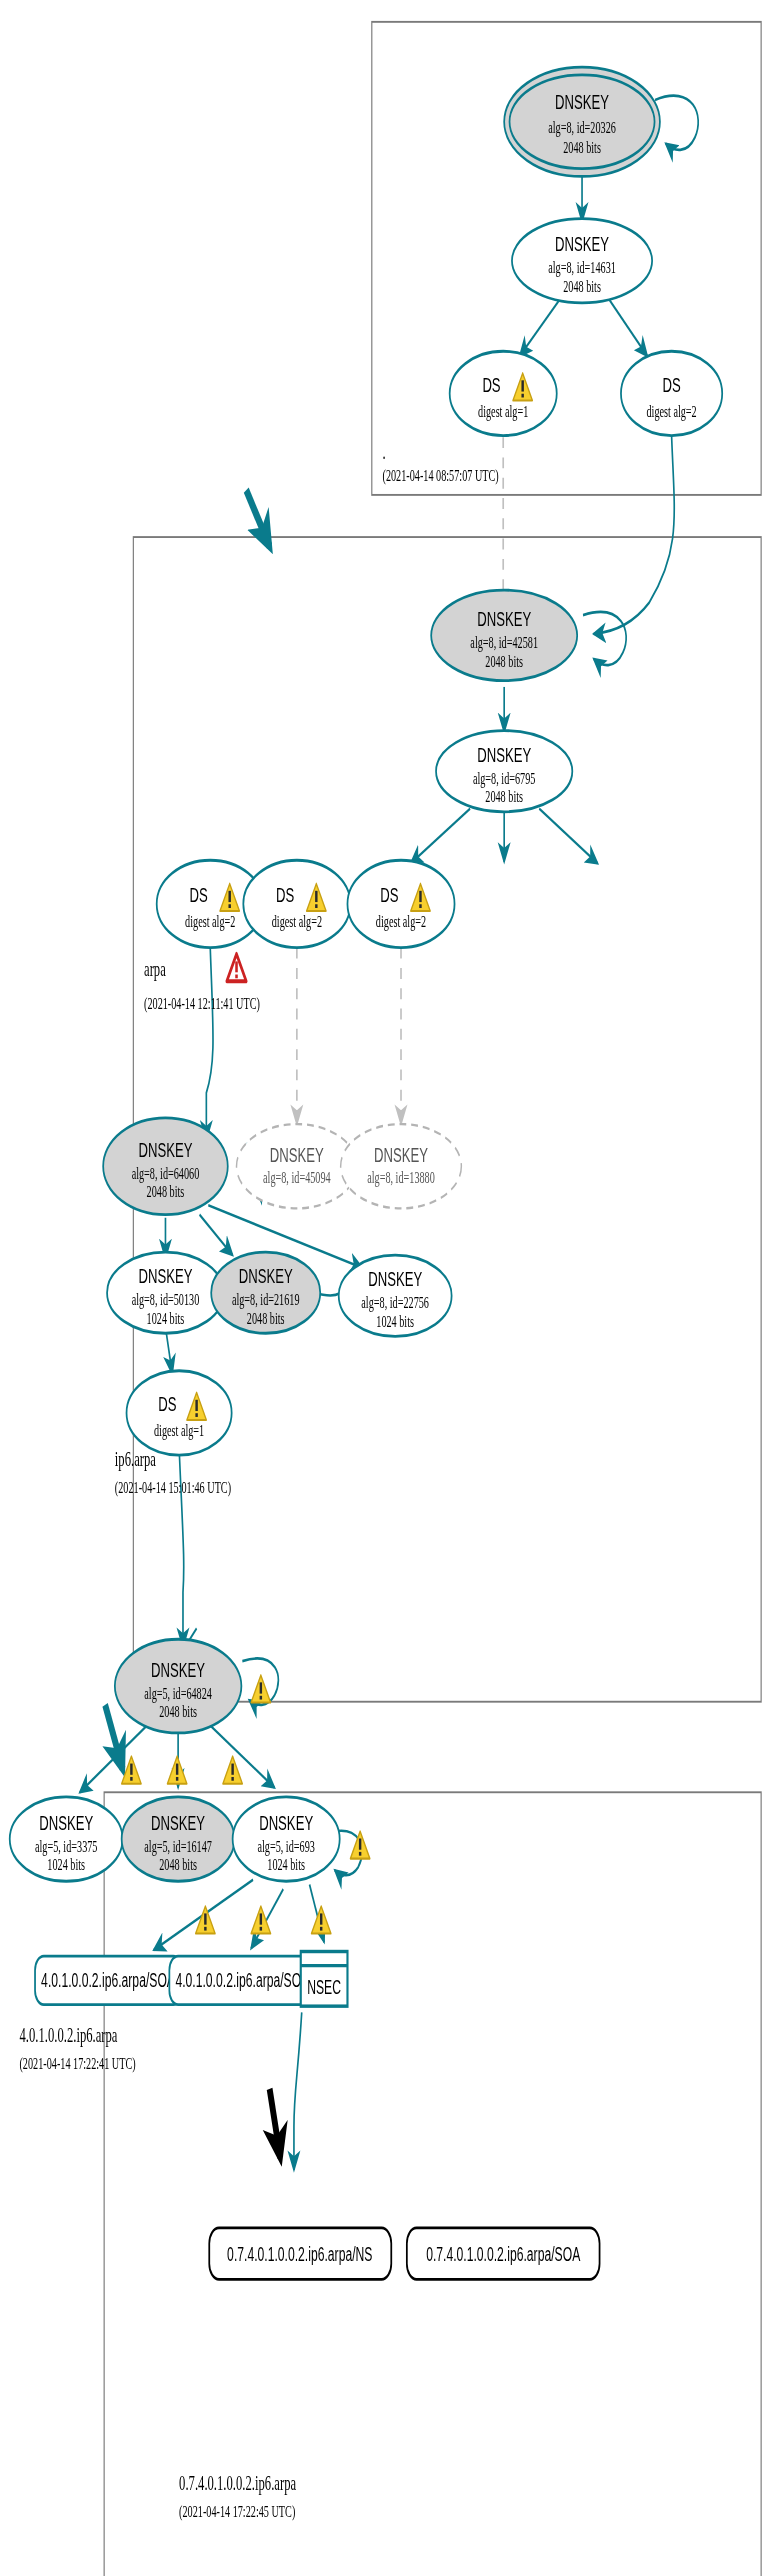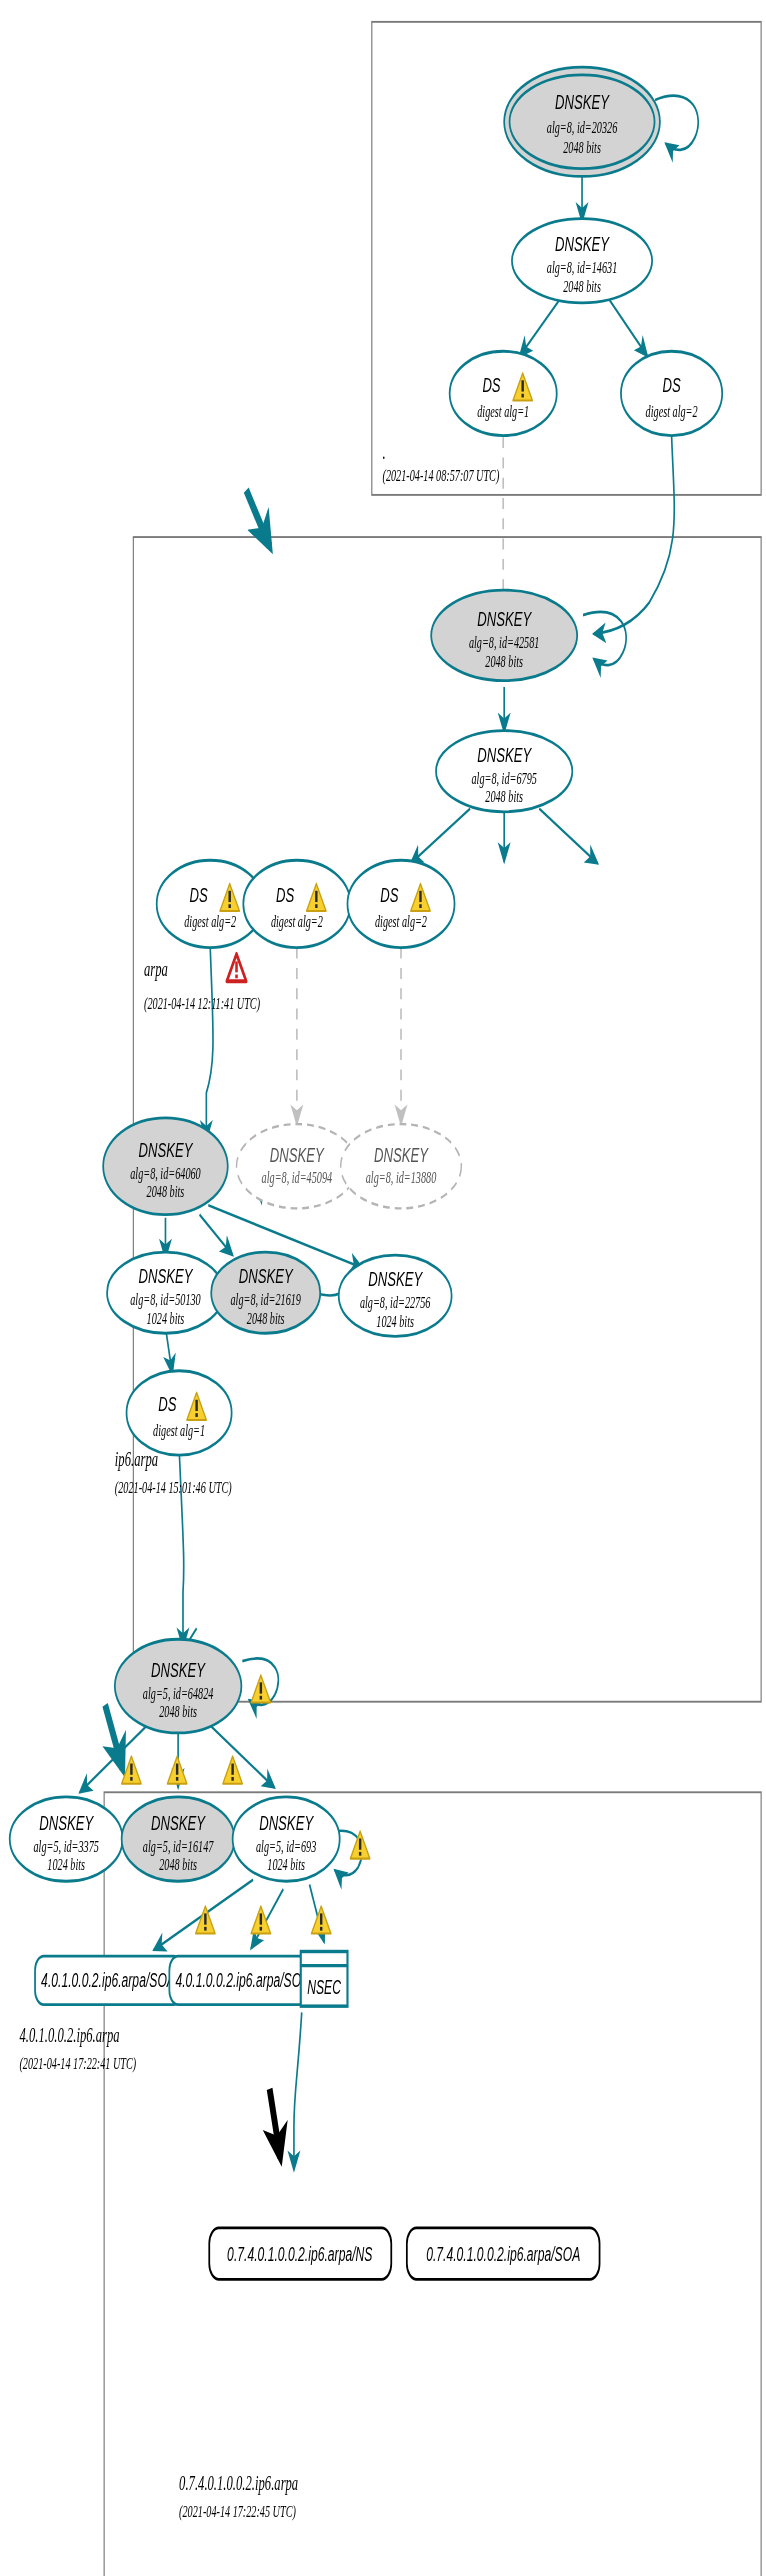--- a/index.html
+++ b/index.html
@@ -1,17 +1,17 @@
 <!DOCTYPE html>
 <html><head>
 <meta charset="utf-8">
 <style>
   html,body{margin:0;padding:0;background:#ffffff;}
   #root-canvas{position:relative;width:766px;height:2576px;overflow:hidden;
-    font-family:"Liberation Sans", sans-serif;background:#fff;font-style:italic;}
+    font-family:"Liberation Sans", sans-serif;background:#fff;}
   svg#diagram{position:absolute;left:0;top:0;width:766px;height:2576px;}
   .zone-label{font-family:"Liberation Serif", serif;font-size:13px;fill:#000;}
   .zone-date{font-family:"Liberation Serif", serif;font-size:10.5px;fill:#000;}
   .node-title{font-family:"Liberation Sans", sans-serif;font-size:13.5px;fill:#000;text-anchor:middle;}
   .node-sub{font-family:"Liberation Serif", serif;font-size:10.5px;fill:#000;text-anchor:middle;}
   .node-sub-dim{font-family:"Liberation Serif", serif;font-size:10.5px;fill:#555;text-anchor:middle;}
   .node-title-dim{font-family:"Liberation Sans", sans-serif;font-size:13.5px;fill:#555;text-anchor:middle;}
   .rr-text{font-family:"Liberation Sans", sans-serif;font-size:12.5px;fill:#000;text-anchor:middle;}
   .zonebox{fill:none;stroke:#7a7a7a;stroke-width:1.2;}
   .ell-secure{fill:#d3d3d3;stroke:#0a7b8c;stroke-width:1.8;}

